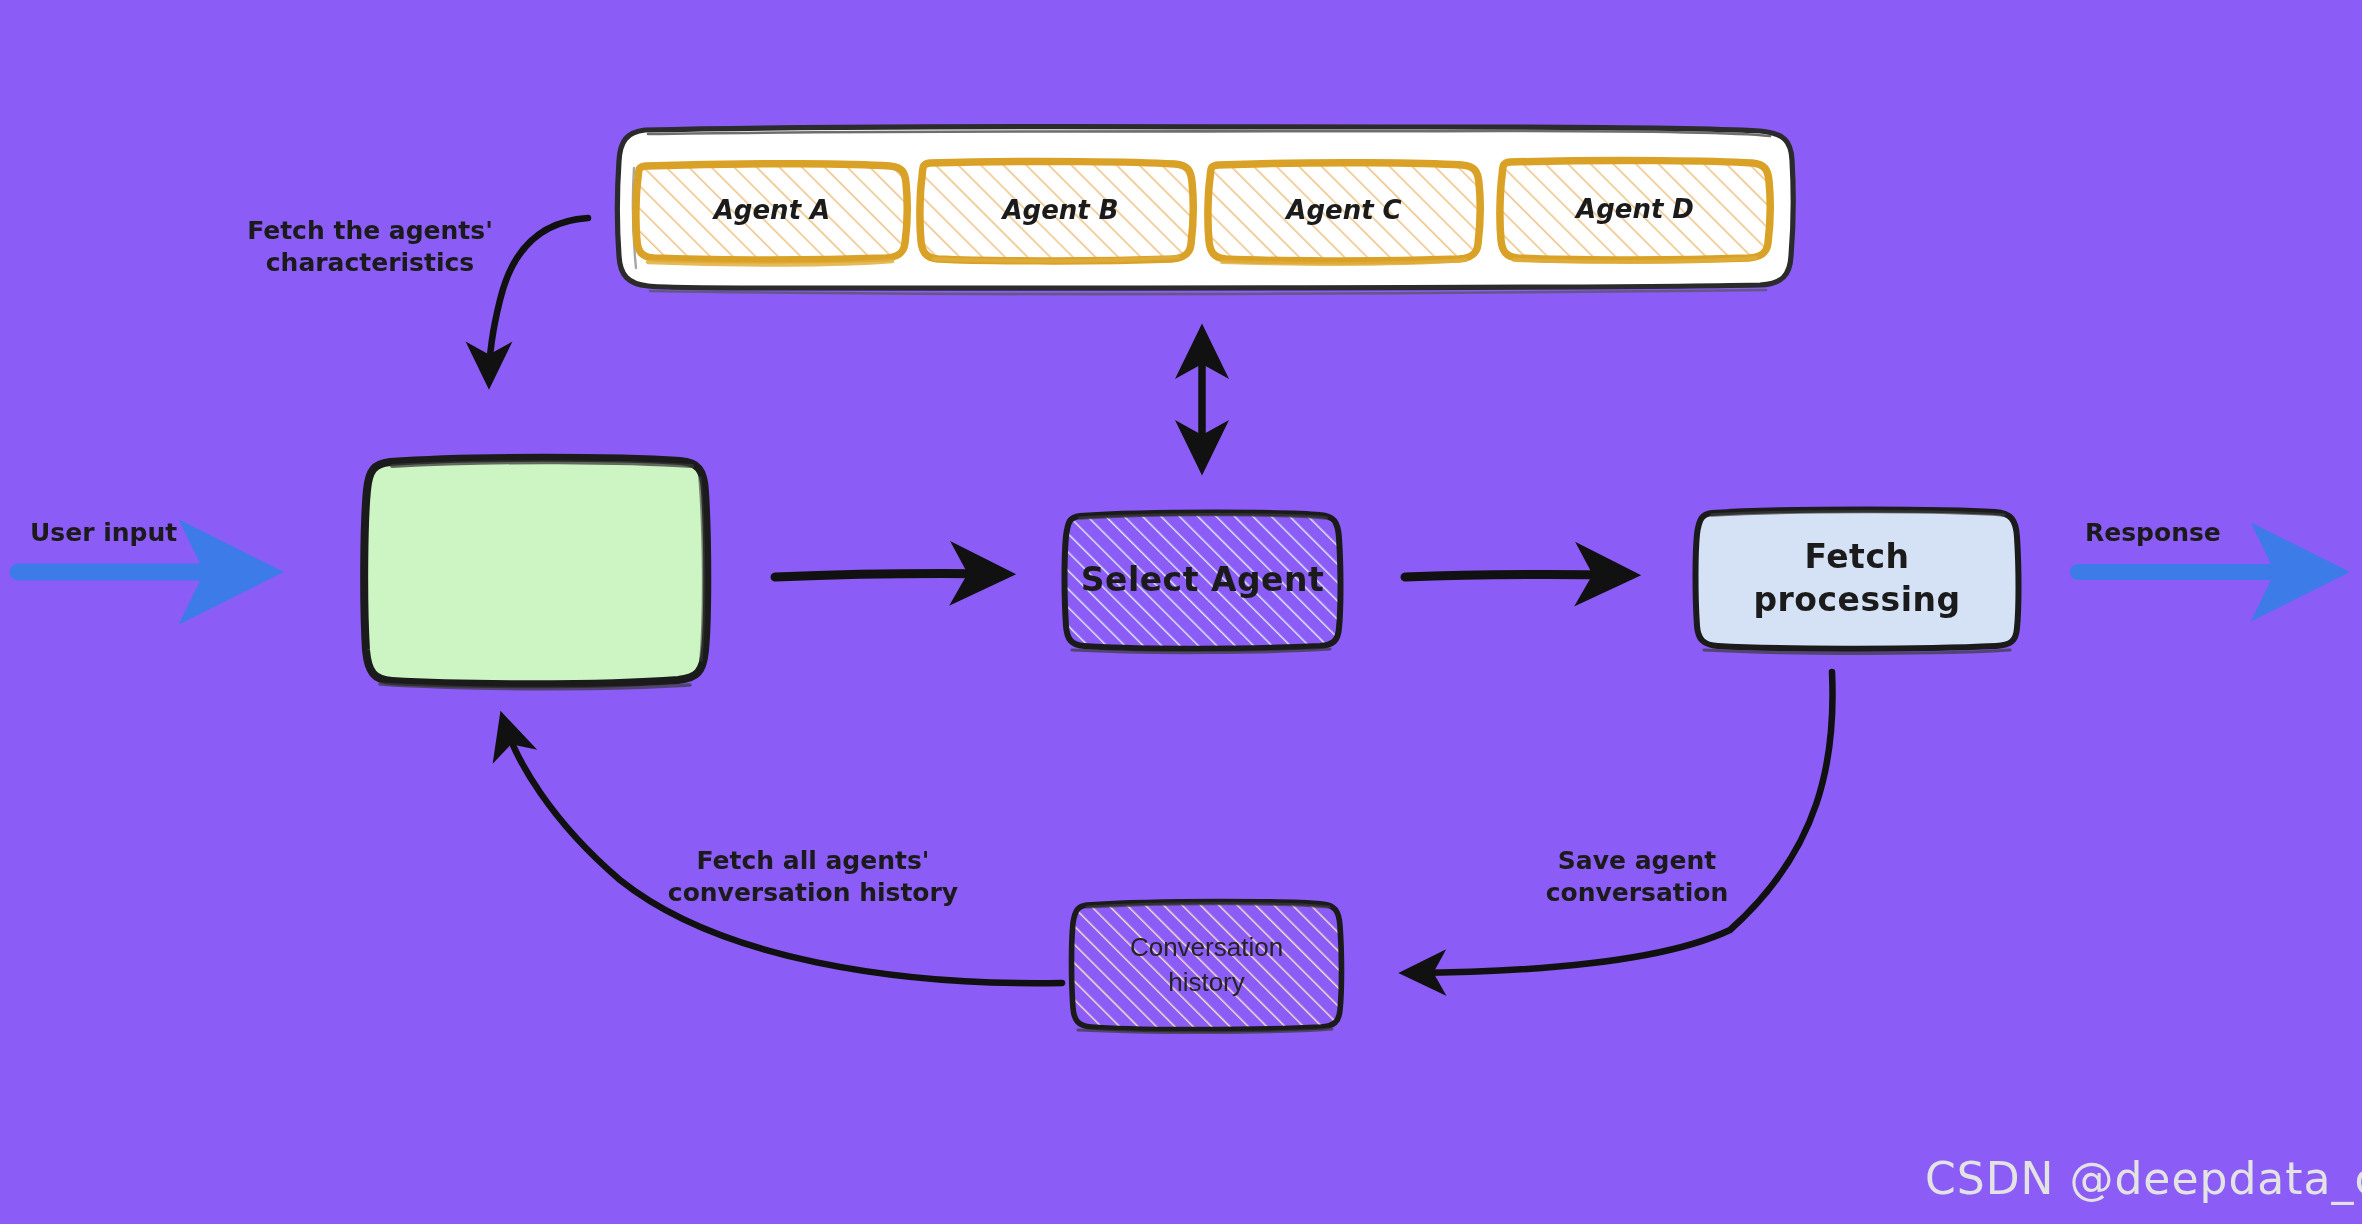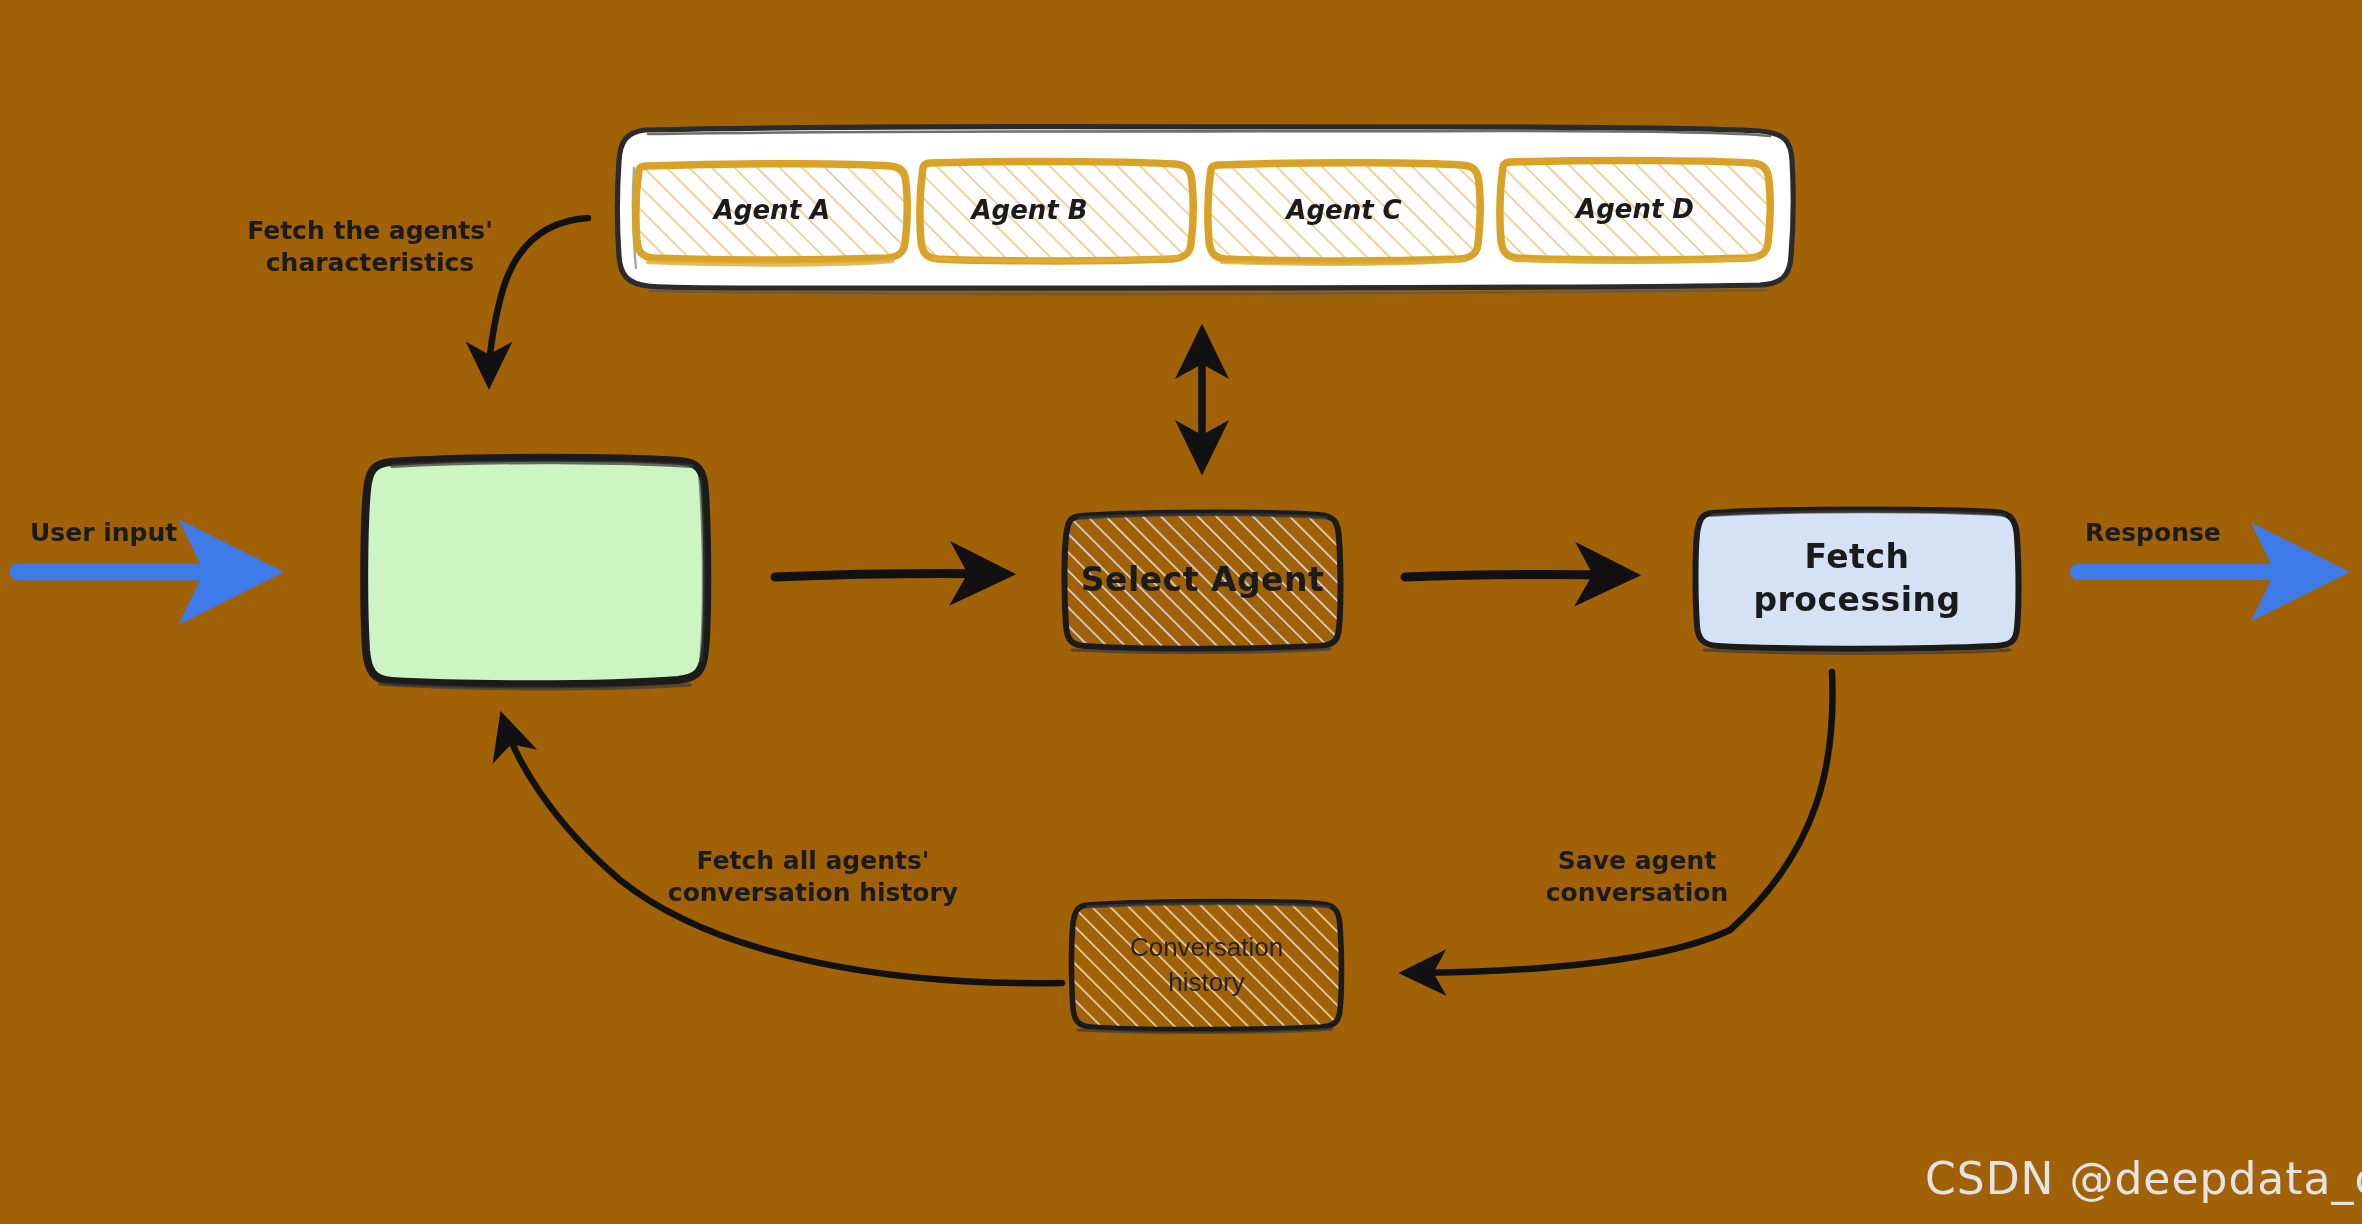--- a/index.html
+++ b/index.html
@@ -8,21 +8,21 @@
     padding: 0;
     background: #ffffff;
   }
   body {
     font-family: "DejaVu Sans", sans-serif;
   }
   #canvas {
     position: relative;
     width: 2362px;
     height: 1224px;
-    background: #a16207;
+    background: #8b5cf6;
     overflow: hidden;
   }
   svg.layer {
     position: absolute;
     left: 0;
     top: 0;
     width: 2362px;
     height: 1224px;
     overflow: visible;
   }
@@ -234,21 +234,21 @@
     <g>
       <path d="M1832,672 C1836,760 1820,850 1730,930 C1660,963 1530,972 1410,973" fill="none" stroke="#111111" stroke-width="6.5" stroke-linecap="round" marker-end="url(#arrowBlack)"></path>
     </g>
 
     <g>
       <path d="M1062,983 C900,986 720,960 620,880 C550,820 516,760 504,722" fill="none" stroke="#111111" stroke-width="6.5" stroke-linecap="round" marker-end="url(#arrowBlack)"></path>
     </g>
   </svg>
 
   <div class="agent-label" style="left:637px; top:195px; width:270px;">Agent A</div>
-  <div class="agent-label" style="left:894px; top:195px; width:271px;">Agent B</div>
+  <div class="agent-label" style="left:925px; top:195px; width:271px;">Agent B</div>
   <div class="agent-label" style="left:1209px; top:195px; width:270px;">Agent C</div>
   <div class="agent-label" style="left:1501px; top:194px; width:268px;">Agent D</div>
 
 
   <div class="node-label select-agent-text" style="left:1064px; top:560px; width:277px;">Select Agent</div>
 
   <div class="node-label agent-proc-text" style="left:1695px; top:536px; width:324px;">Fetch
 processing</div>
 
   <div class="node-label conv-hist-text" style="left:1071px; top:930px; width:271px;">Conversation

